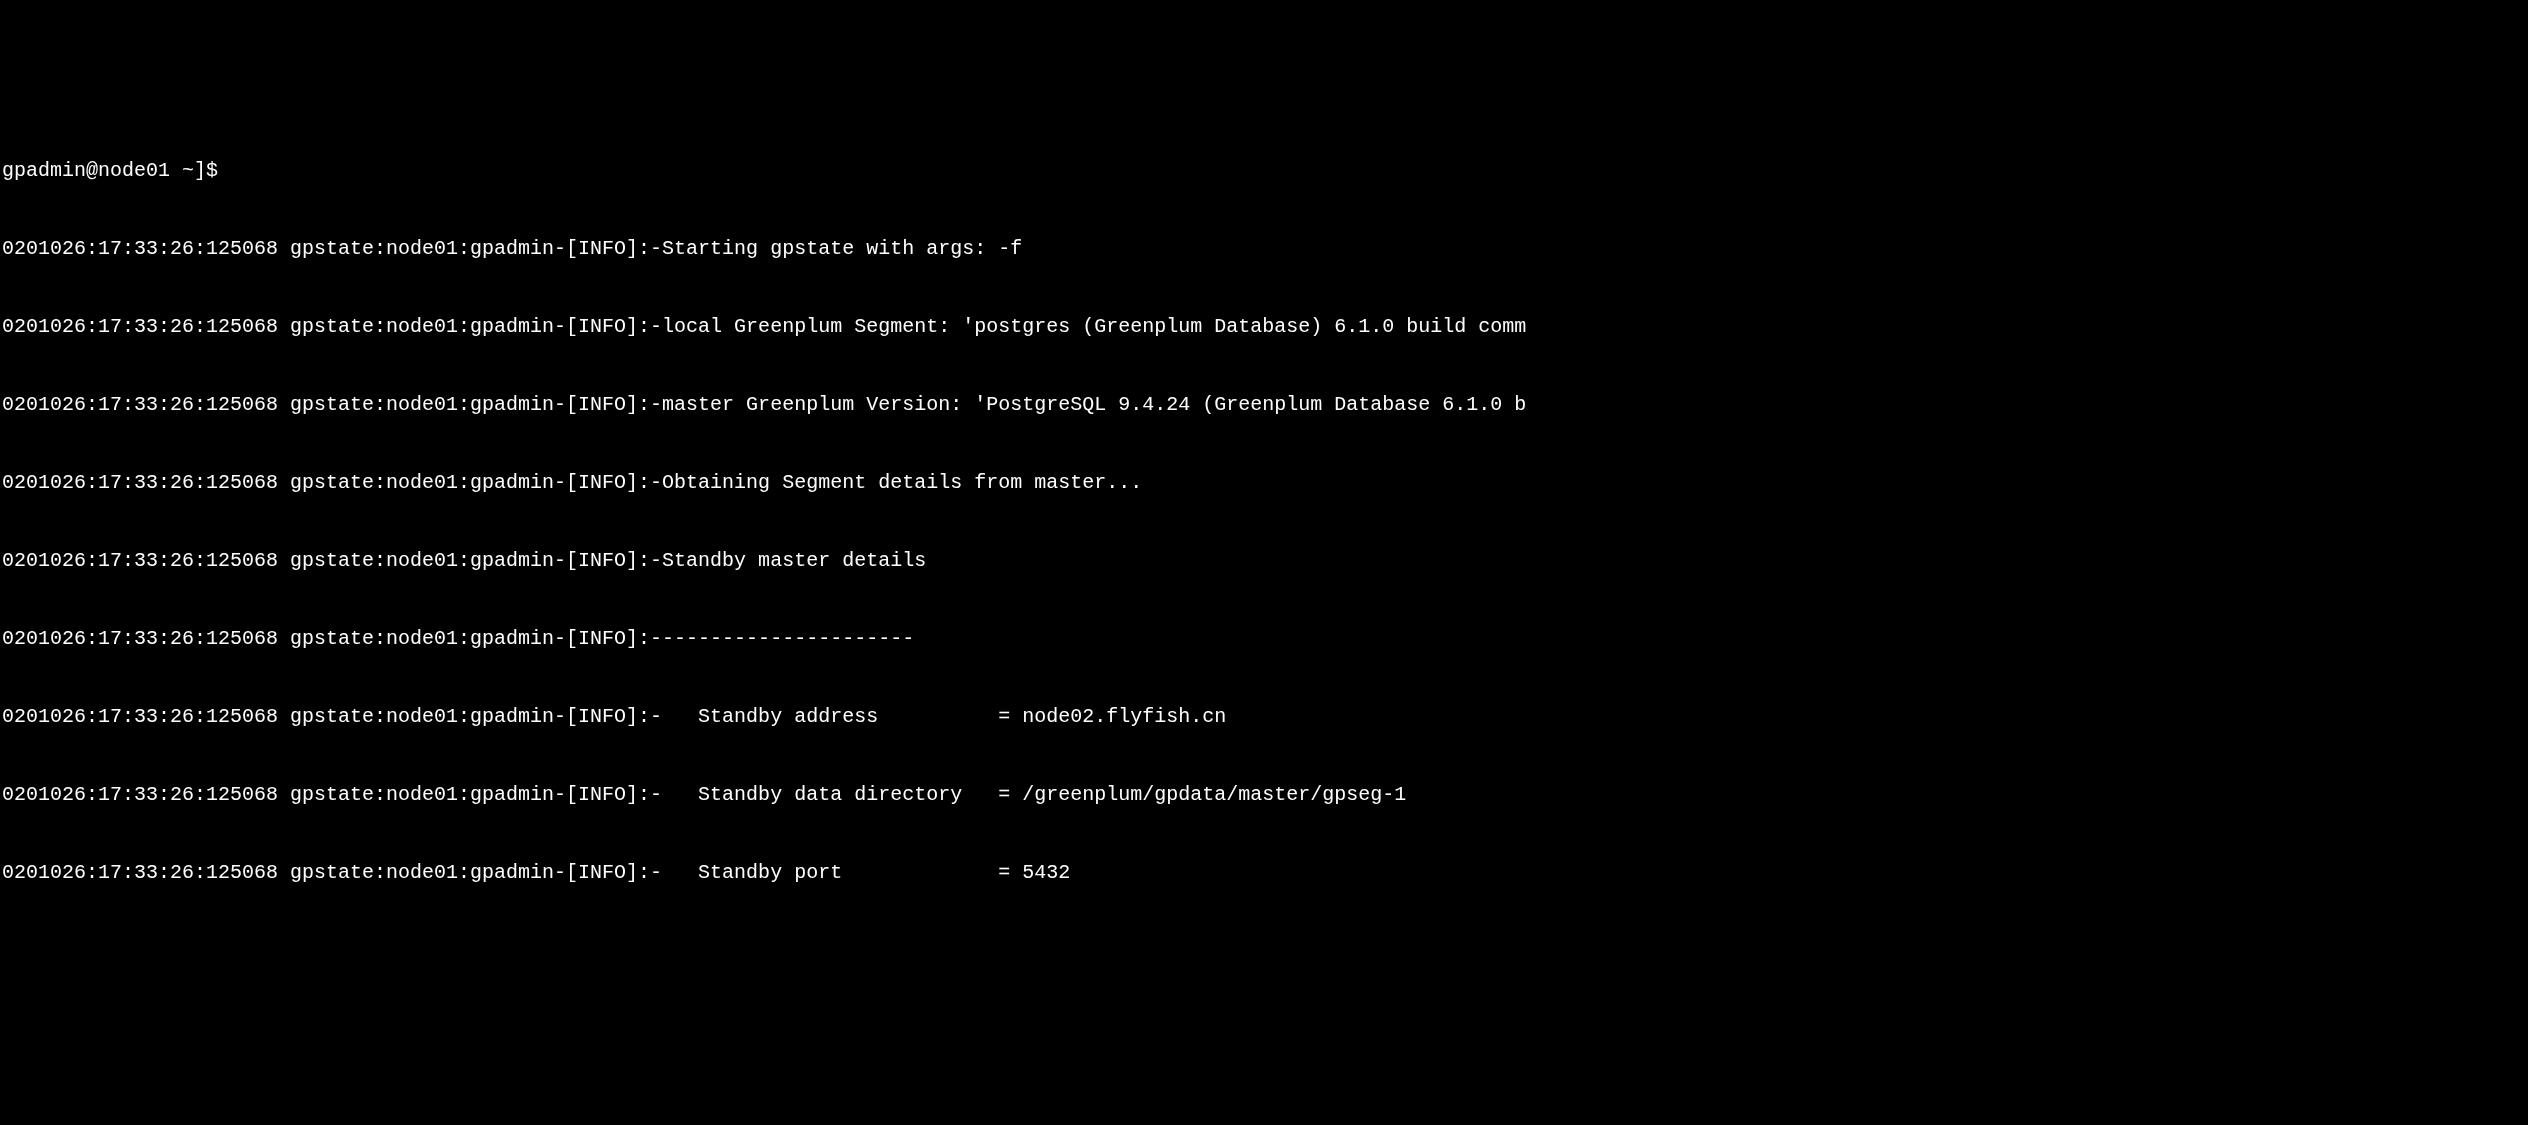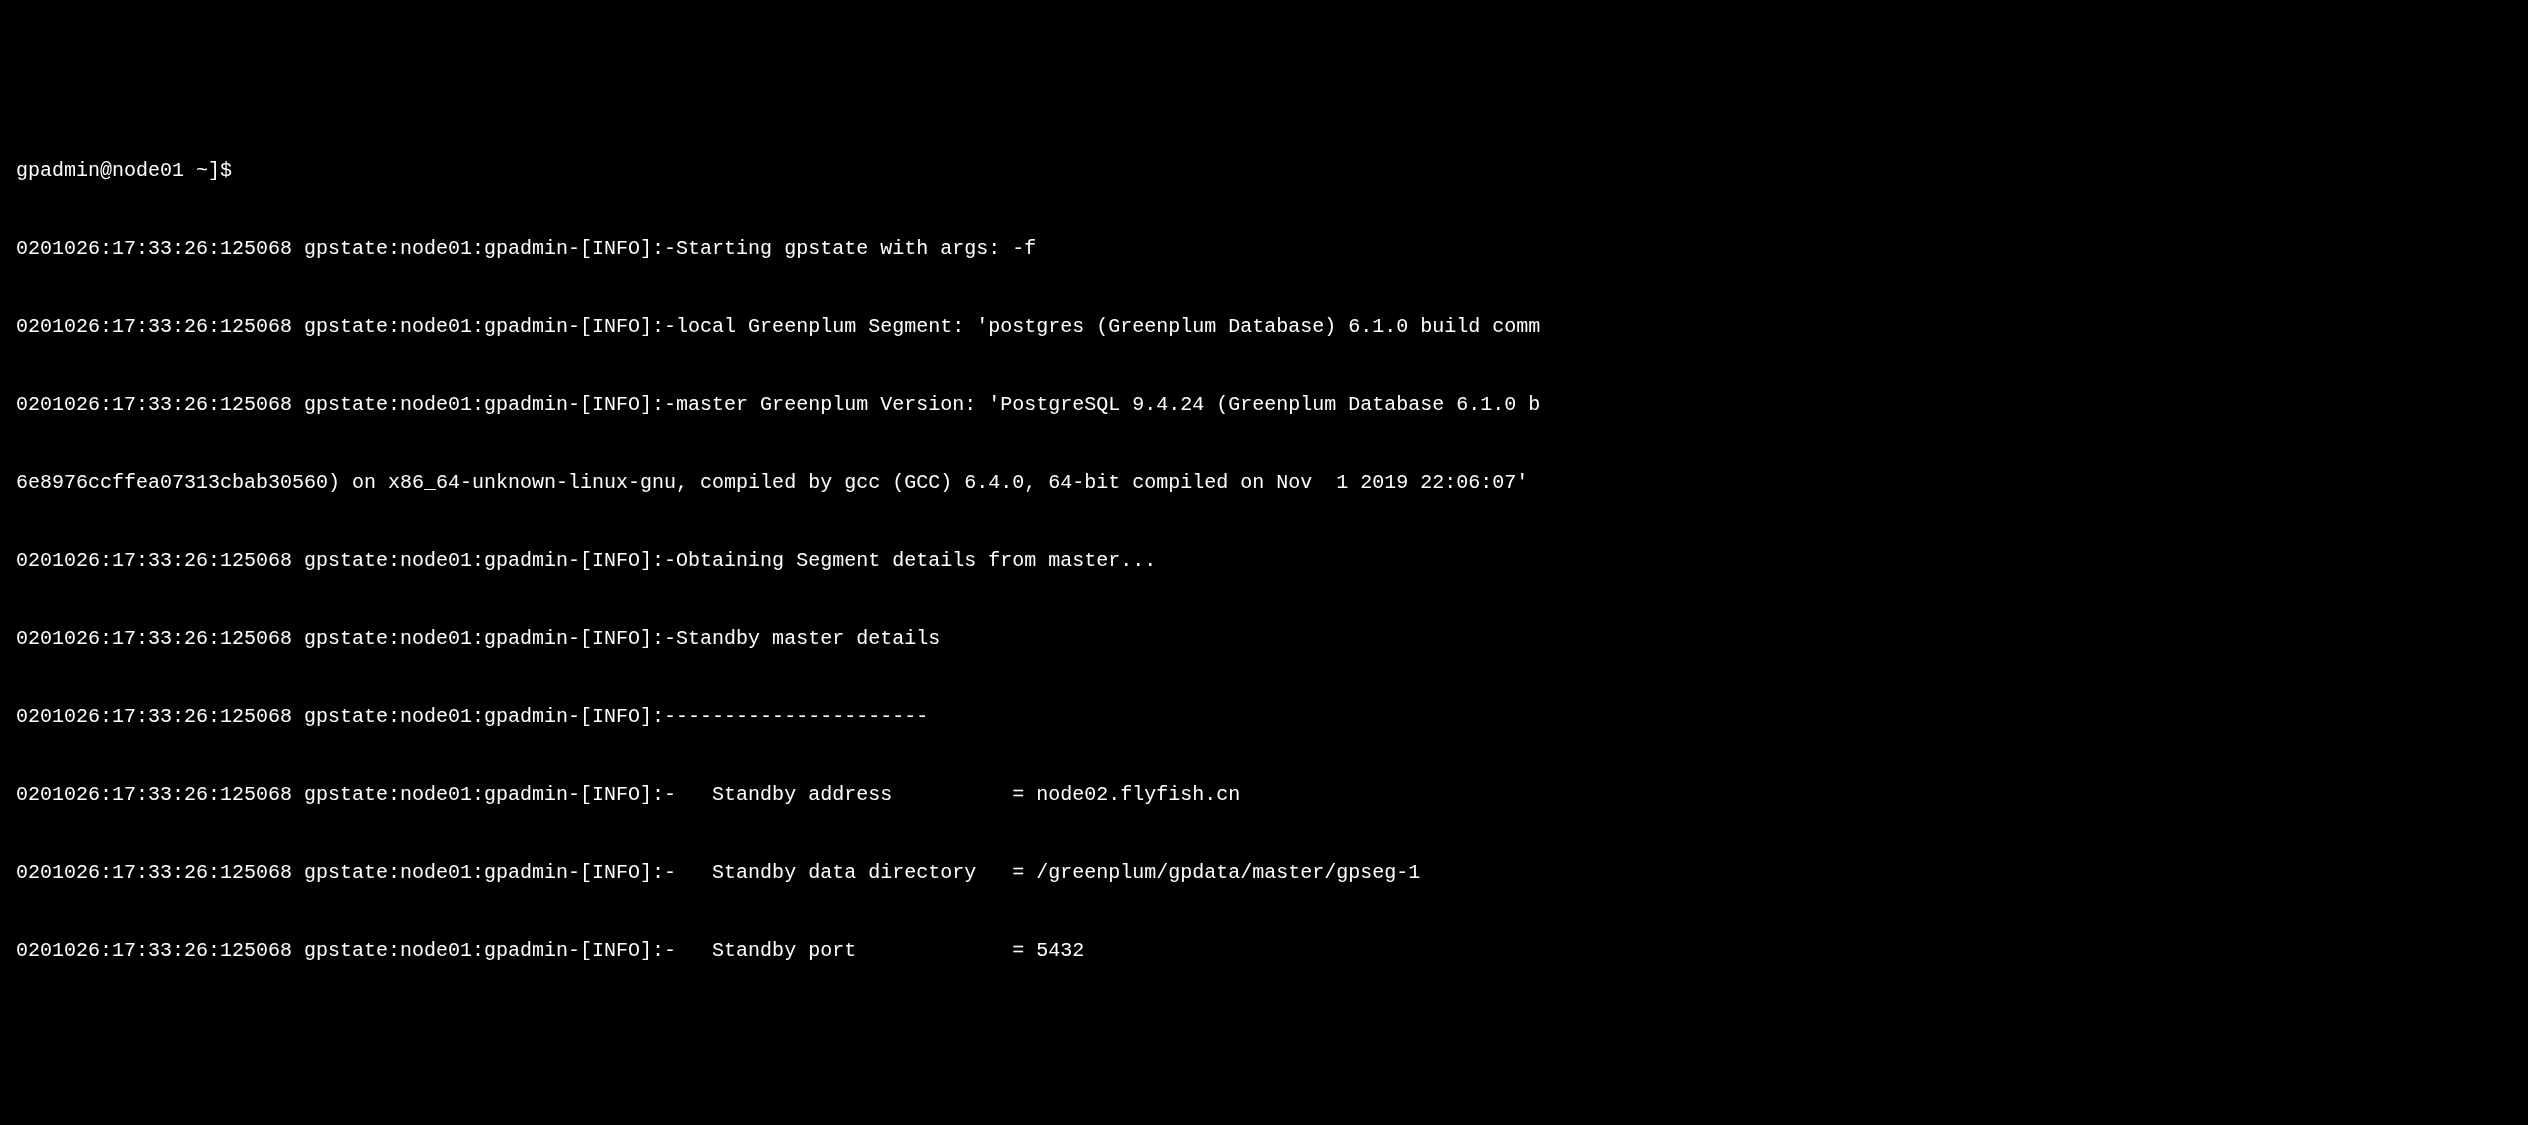--- a/index.html
+++ b/index.html
@@ -15,34 +15,33 @@
       line-height: 1.3;
       padding: 2px 0;
       white-space: pre;
       overflow-x: hidden;
     }
     .terminal {
       width: 100%;
     }
     .line {
       display: block;
-      padding-left: 16px;
+      padding-left: 2px;
     }
   </style>
 </head>
 <body>
 
 
 
 <div class="terminal">
   <span class="line">gpadmin@node01 ~]$</span>
   <span class="line">0201026:17:33:26:125068 gpstate:node01:gpadmin-[INFO]:-Starting gpstate with args: -f</span>
   <span class="line">0201026:17:33:26:125068 gpstate:node01:gpadmin-[INFO]:-local Greenplum Segment: 'postgres (Greenplum Database) 6.1.0 build comm</span>
   <span class="line">0201026:17:33:26:125068 gpstate:node01:gpadmin-[INFO]:-master Greenplum Version: 'PostgreSQL 9.4.24 (Greenplum Database 6.1.0 b</span>
-  <span class="line">6e8976ccffea07313cbab30560) on x86_64-unknown-linux-gnu, compiled by gcc (GCC) 6.4.0, 64-bit compiled on Nov  1 2019 22:06:07'</span>
   <span class="line">0201026:17:33:26:125068 gpstate:node01:gpadmin-[INFO]:-Obtaining Segment details from master...</span>
   <span class="line">0201026:17:33:26:125068 gpstate:node01:gpadmin-[INFO]:-Standby master details</span>
   <span class="line">0201026:17:33:26:125068 gpstate:node01:gpadmin-[INFO]:----------------------</span>
   <span class="line">0201026:17:33:26:125068 gpstate:node01:gpadmin-[INFO]:-   Standby address          = node02.flyfish.cn</span>
   <span class="line">0201026:17:33:26:125068 gpstate:node01:gpadmin-[INFO]:-   Standby data directory   = /greenplum/gpdata/master/gpseg-1</span>
   <span class="line">0201026:17:33:26:125068 gpstate:node01:gpadmin-[INFO]:-   Standby port             = 5432</span>
   
   
   
   

